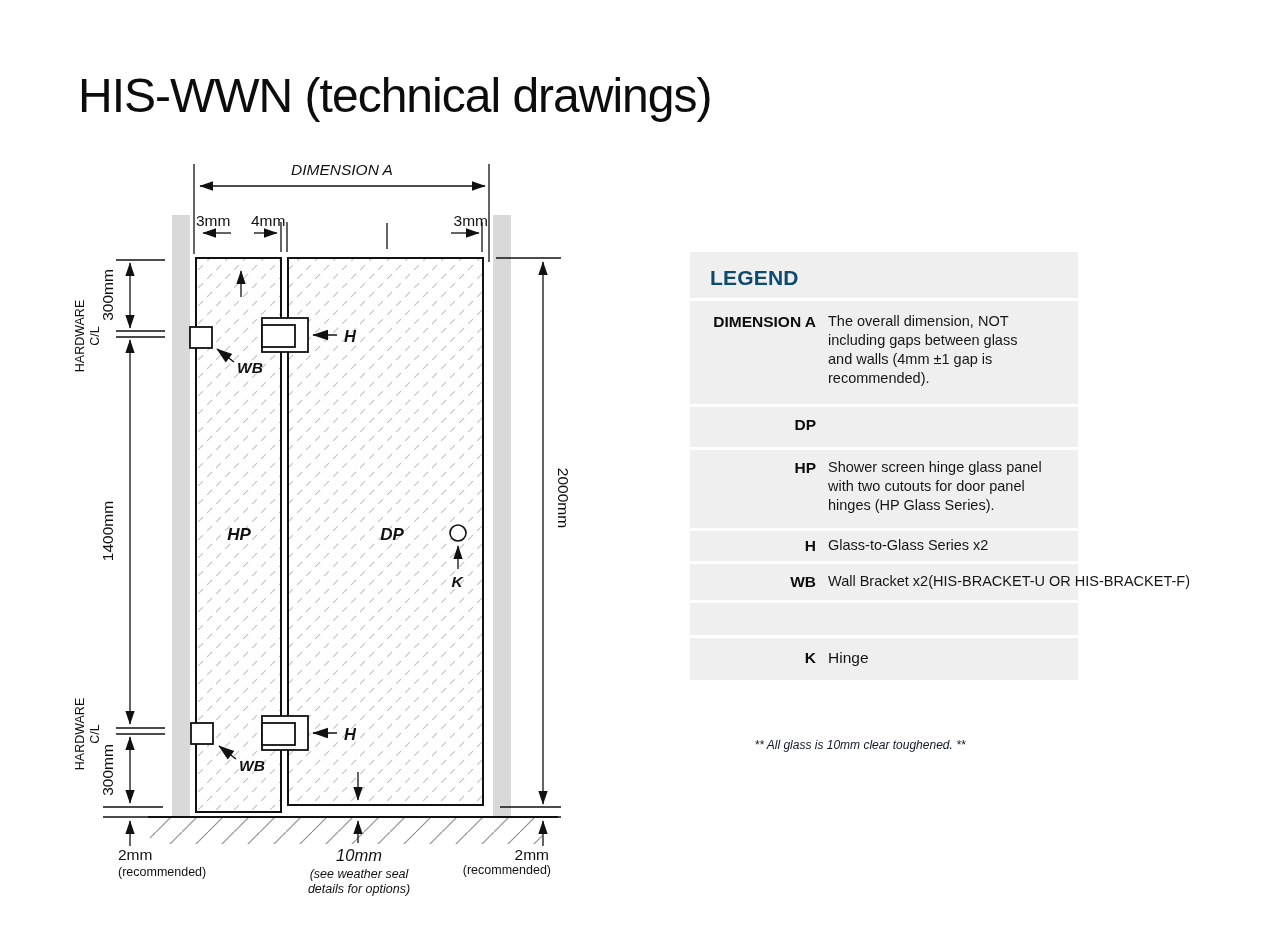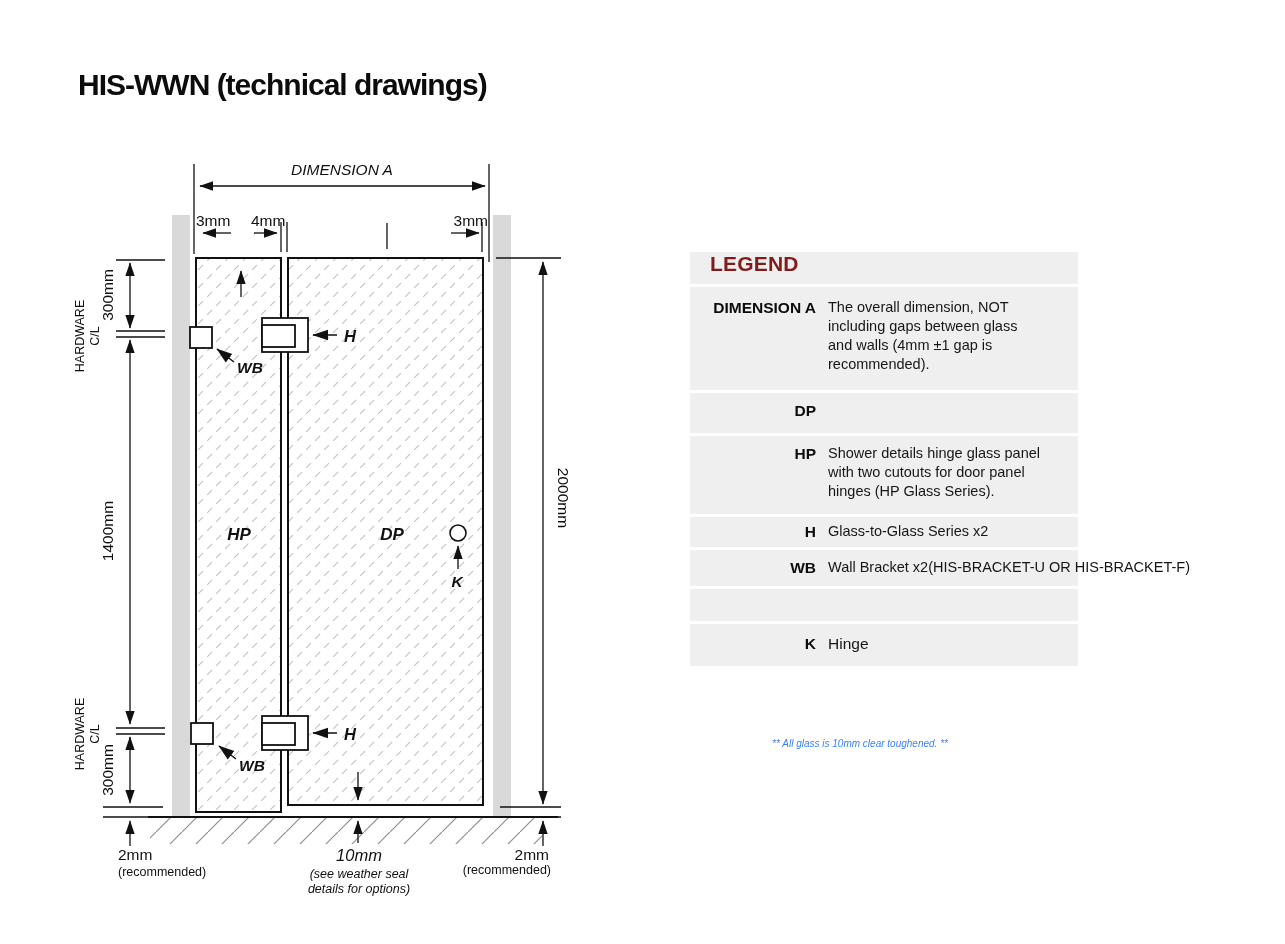--- a/index.html
+++ b/index.html
@@ -1,39 +1,39 @@
 <!DOCTYPE html>
 <html><head>
 <meta charset="utf-8">
 <style>
   html,body{margin:0;padding:0;background:#fff;}
   .page{position:relative;width:1285px;height:944px;background:#fff;overflow:hidden;
         font-family:"Liberation Sans",sans-serif;color:#111;}
-  .title{position:absolute;left:78px;top:68px;margin:0;font-size:30px;font-weight:700;
+  .title{position:absolute;left:78px;top:68px;margin:0;font-size:48px;font-weight:400;
          letter-spacing:-1px;color:#0c0c0c;}
   .drawing{position:absolute;left:0;top:0;}
 
   
   .legend{position:absolute;left:690px;top:252px;width:388px;background:#efefef;}
-  .legend-h{font-size:21px;font-weight:700;letter-spacing:.2px;padding:0 0 8px 20px;color:#7f1d1d;}
+  .legend-h{font-size:21px;font-weight:700;letter-spacing:.2px;padding:14px 0 8px 20px;color:#0c4a6e;}
   .lrow{display:flex;border-top:3px solid #fff;}
   .term{width:126px;flex:0 0 126px;text-align:right;font-weight:700;font-size:15.5px;
         line-height:19px;color:#0c0c0c;}
   .desc{margin-left:12px;font-size:14.5px;line-height:19px;white-space:pre-line;color:#161616;}
   .r0{padding:11px 0 16px;}
   .r1{padding:8px 0 13px;}
   .r2{padding:8px 0 13px;}
   .r3{padding:5px 0 6px;}
   .r4{padding:8px 0 9px;}
   .r4 .desc{white-space:nowrap;text-align:center;}
   .r5{height:32px;}
   .r6{padding:10px 0 13px;}
   .r6 .desc{font-size:15.5px;}
   .footnote{position:absolute;left:690px;top:738px;width:340px;text-align:center;
-            font-style:italic;font-size:10px;color:#3b82f6;}
+            font-style:italic;font-size:12px;color:#0f172a;}
 
   
   text{font-family:"Liberation Sans",sans-serif;fill:#111;}
   .dim{font-size:15.5px;}
   .dimsm{font-size:12.5px;}
   .it{font-style:italic;}
   .lbl{font-weight:700;font-style:italic;}
 </style>
 </head>
 <body>
@@ -169,21 +169,21 @@
       <div class="desc">The overall dimension, NOT
 including gaps between glass
 and walls (4mm ±1 gap is
 recommended).</div>
     </div>
     <div class="lrow r1">
       <div class="term">DP</div>
     </div>
     <div class="lrow r2">
       <div class="term">HP</div>
-      <div class="desc">Shower details hinge glass panel
+      <div class="desc">Shower screen hinge glass panel
 with two cutouts for door panel
 hinges (HP Glass Series).</div>
     </div>
     <div class="lrow r3">
       <div class="term">H</div>
       <div class="desc">Glass-to-Glass Series x2</div>
     </div>
     <div class="lrow r4">
       <div class="term">WB</div>
       <div class="desc">Wall Bracket x2(HIS-BRACKET-U OR HIS-BRACKET-F)</div>

